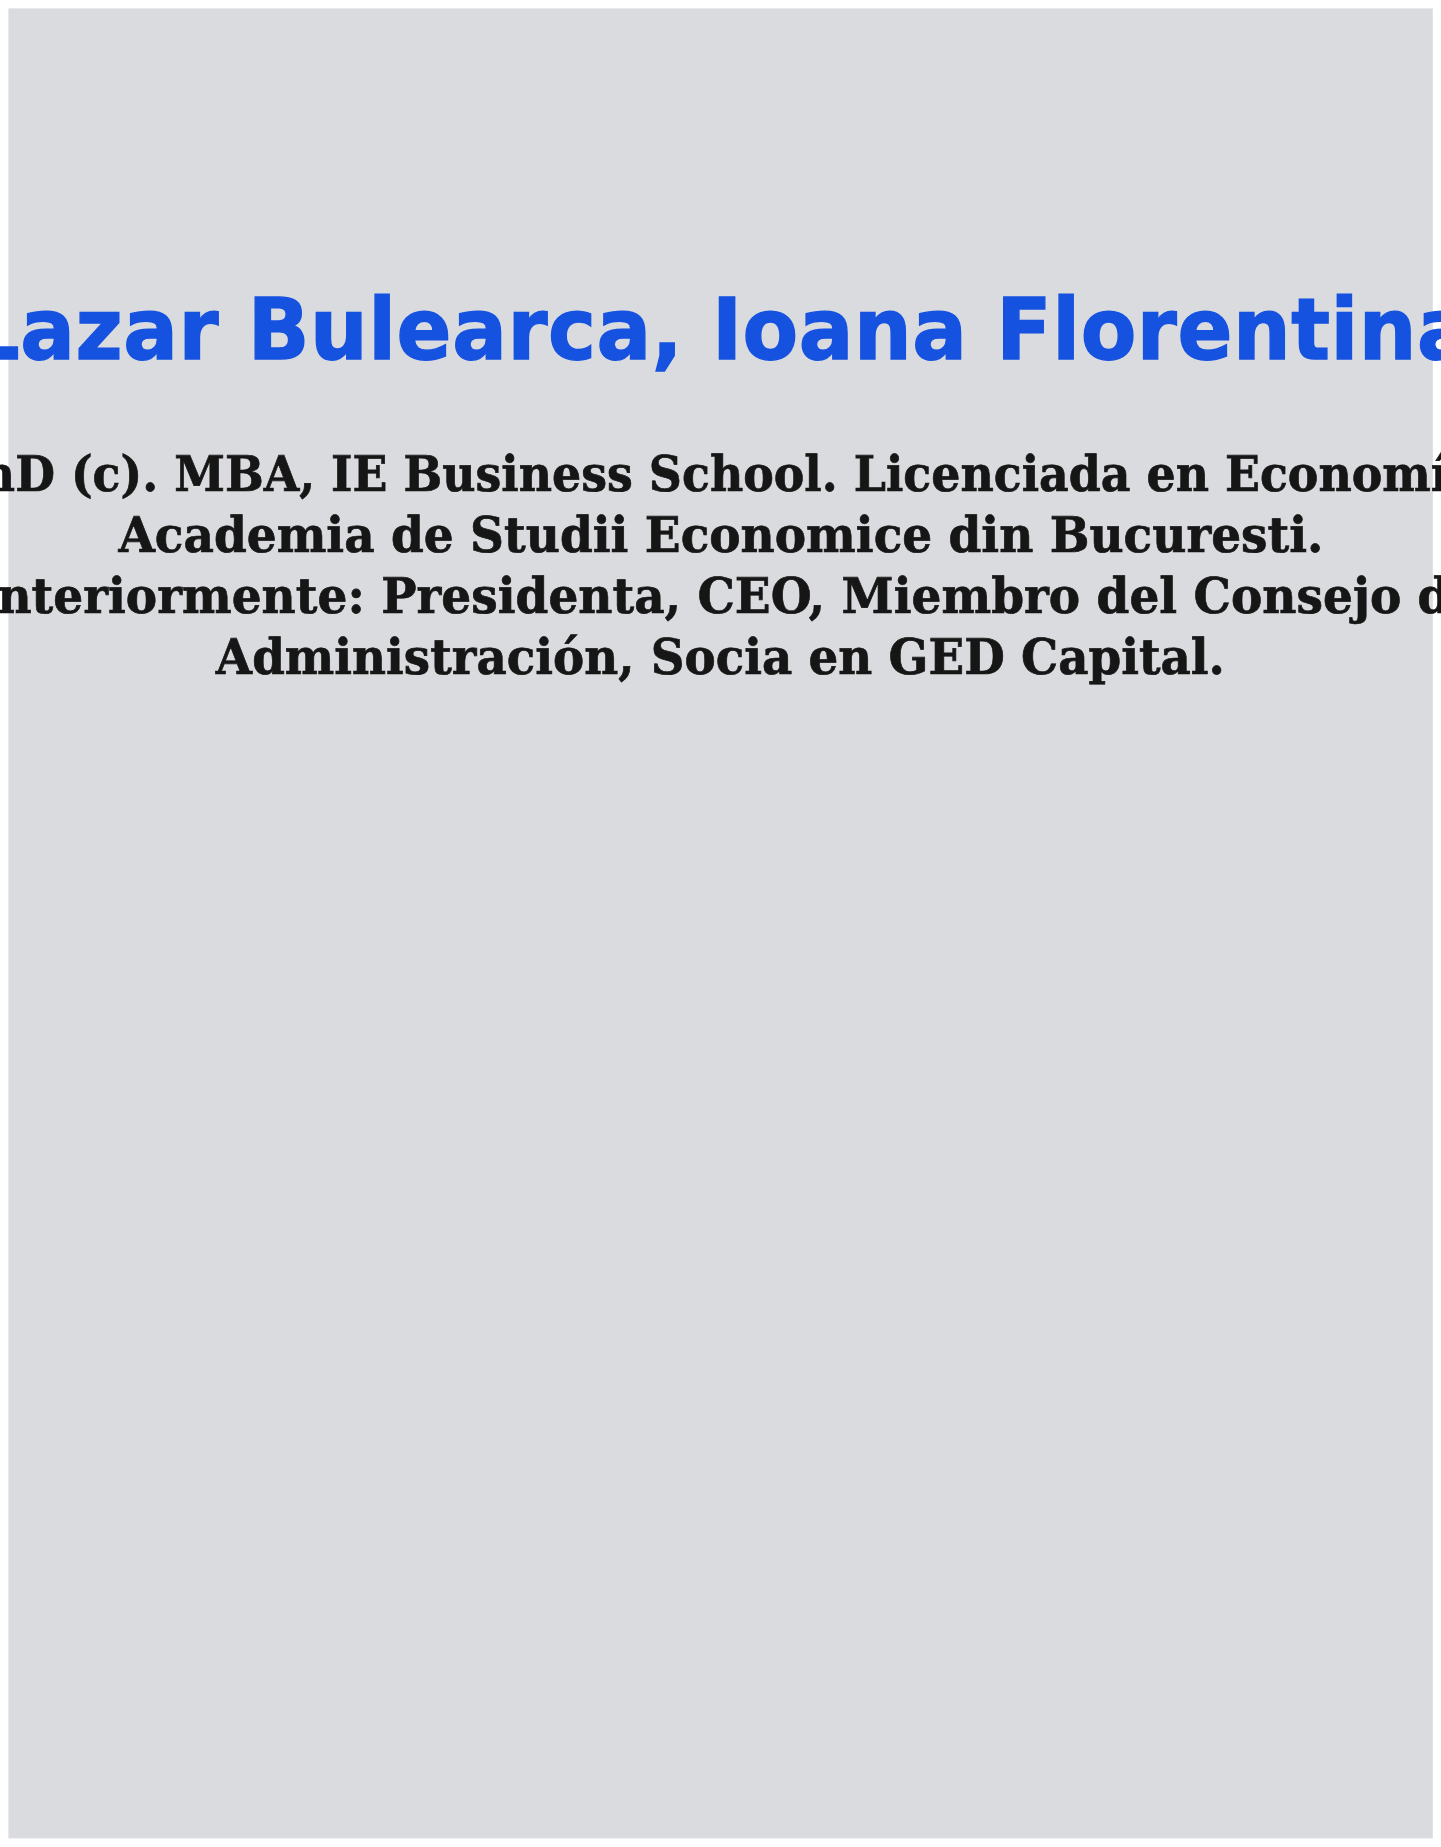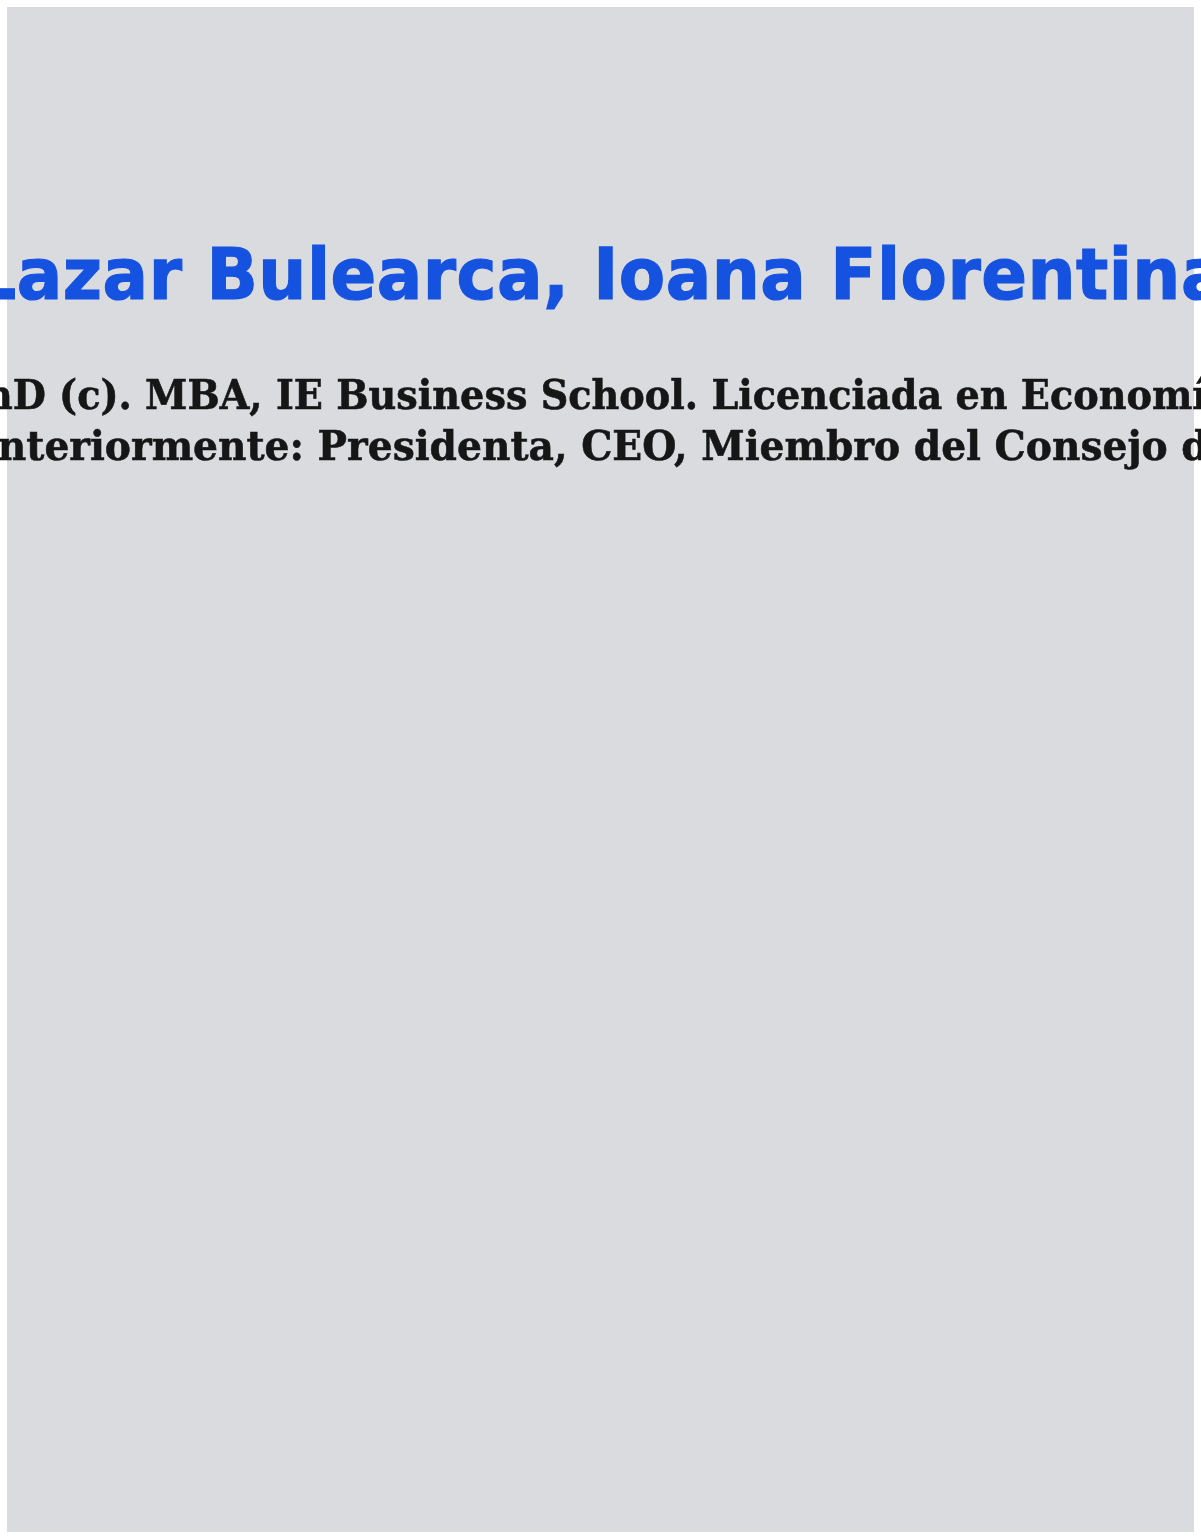--- a/index.html
+++ b/index.html
@@ -67,18 +67,24 @@
 
     <h1 class="title-row" style="margin:0;font-weight:normal;">
       <span class="title-text" style="transform: scaleX(0.951);">Lazar Bulearca, Ioana Florentina</span>
     </h1>
 
     <div class="bio">
       <div class="bio-line">
         <span class="bio-text" style="transform: scaleX(0.9318);">PhD (c). MBA, IE Business School. Licenciada en Economía,</span>
       </div>
       <div class="bio-line">
+        <span class="bio-text" style="transform: scaleX(0.955);">Academia de Studii Economice din Bucuresti.</span>
+      </div>
+      <div class="bio-line">
         <span class="bio-text" style="transform: scaleX(0.9556);">Anteriormente: Presidenta, CEO, Miembro del Consejo de</span>
+      </div>
+      <div class="bio-line">
+        <span class="bio-text" style="transform: scaleX(0.9505);">Administración, Socia en GED Capital.</span>
       </div>
     </div>
 
   </div>
 </div>
 
 </body></html>

